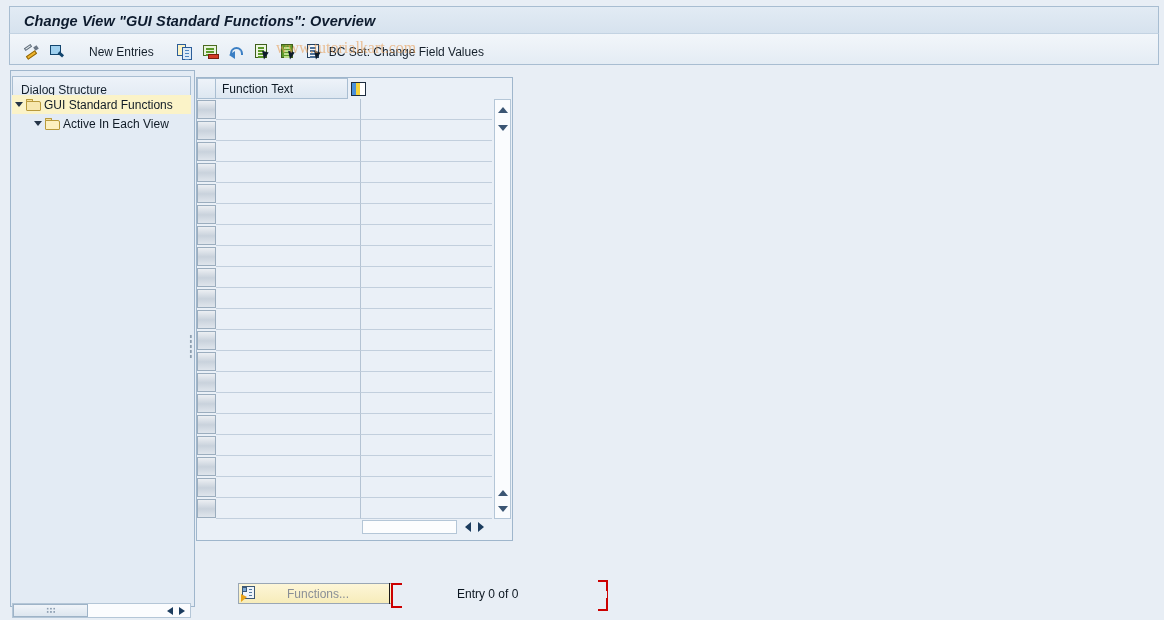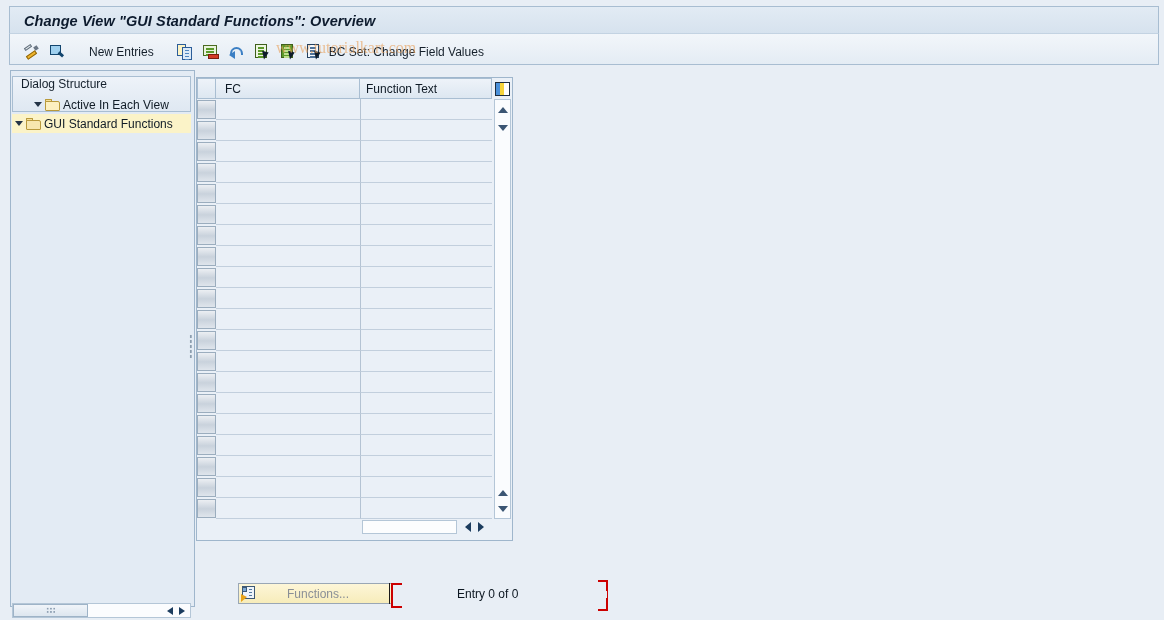--- a/index.html
+++ b/index.html
@@ -46,24 +46,24 @@
     letter-spacing:0px;white-space:nowrap;
     pointer-events:none;z-index:5;font-weight:400;
   }
 
   
   .leftpane{
     position:absolute;left:10px;top:70px;width:183px;height:535px;
     background:#e3ebf4;border:1px solid #9fb6cc;
   }
   .ds-header{
-    position:absolute;left:12px;top:76px;width:179px;height:36px;
+    position:absolute;left:12px;top:76px;width:179px;height:28px;
     background:linear-gradient(to bottom,#eef3f9 0%,#dfe8f2 100%);
     border:1px solid #a9bed2;
-    display:flex;align-items:flex-start;
+    display:flex;align-items:center;
     box-sizing:border-box;
   }
   .ds-header span{padding-left:8px;font-size:12px;color:#14202c;}
 
   .tree{position:absolute;left:12px;top:95px;width:179px;}
   .tree-row{height:19px;display:flex;align-items:center;white-space:nowrap;}
   .tree-row.sel{background:#fbf3c8;}
   .tw{width:14px;display:flex;align-items:center;justify-content:center;flex:0 0 auto;}
   .caret{width:0;height:0;border-left:4.5px solid transparent;border-right:4.5px solid transparent;border-top:5px solid #243447;}
   .dot{width:3px;height:3px;background:#3b4d61;border-radius:50%;}
@@ -319,42 +319,42 @@
 <div class="watermark">www.tutorialkart.com</div>
 
 <div class="leftpane"></div>
 
 <div class="ds-header">
   <span>Dialog Structure</span>
 </div>
 
 <div class="tree">
 
+  <div class="tree-row sel">
+    <span class="tw">
+        <span class="caret"></span>
+      </span>
+    <span class="folder open">
+        <b></b>
+        <i></i>
+      </span>
+    <span class="tree-label">GUI Standard Functions</span>
+  </div>
+
   <div class="tree-row" style="padding-left:19px;">
     <span class="tw">
         <span class="caret"></span>
       </span>
     <span class="folder">
         <b></b>
         <i></i>
       </span>
     <span class="tree-label">Active In Each View</span>
   </div>
 
-  <div class="tree-row sel">
-    <span class="tw">
-        <span class="caret"></span>
-      </span>
-    <span class="folder open">
-        <b></b>
-        <i></i>
-      </span>
-    <span class="tree-label">GUI Standard Functions</span>
-  </div>
-
 
 </div>
 
 <div class="lsb">
   <div class="lsb-thumb">
       <span class="grip"></span>
     </div>
   <div class="lsb-arrows">
     <span class="tri-l"></span>
     <span class="tri-r"></span>
@@ -362,21 +362,20 @@
 </div>
 
 <div class="splitter">
     <span class="sg"></span>
   </div>
 
 <div class="tablepanel"></div>
 
 <div class="thead">
   <div class="th corner"></div>
-  <div class="th fc">FC</div>
   <div class="th ft">Function Text</div>
   <div class="th cfg">
     <span class="cfg-icon">
         <s></s>
         <s></s>
         <s></s>
       </span>
   </div>
 </div>
 

